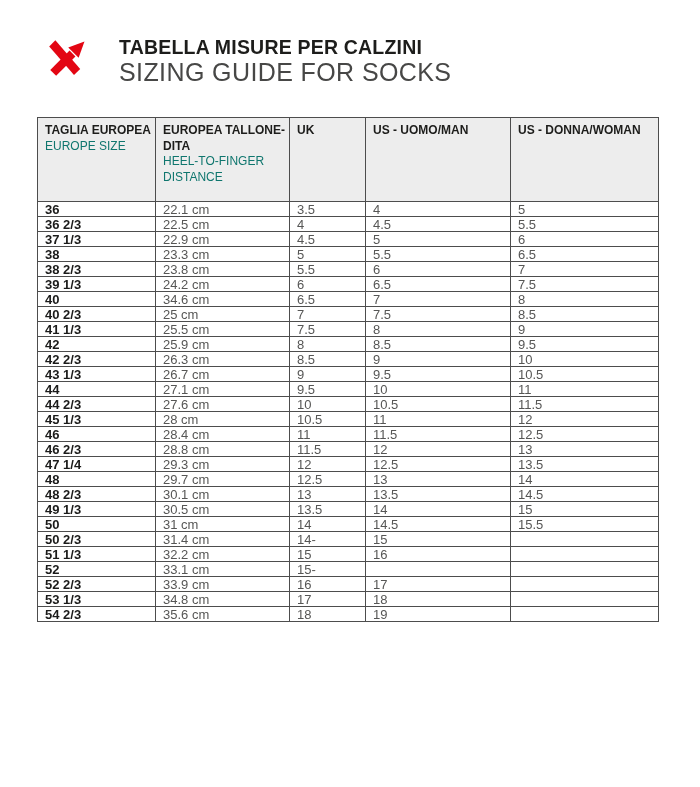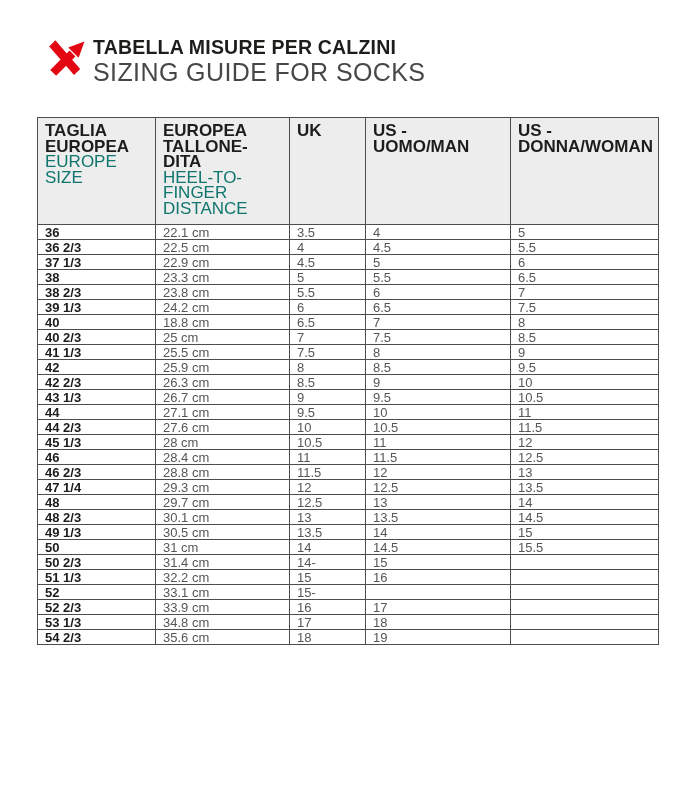--- a/index.html
+++ b/index.html
@@ -7,21 +7,21 @@
   body {
     width: 700px; height: 787px;
     background: #ffffff;
     font-family: "Liberation Sans", sans-serif;
   }
   .page { position: relative; width: 700px; height: 787px; overflow: hidden; }
 
   
   .header {
     position: absolute; left: 44px; top: 34px;
-    display: flex; align-items: flex-start; gap: 3px;
+    display: flex; align-items: flex-start; gap: 29px;
   }
   .logo { flex: 0 0 auto; margin-top: 3px; }
   .logo svg { display: block; width: 46px; height: 46px; }
   .title-block { display: flex; flex-direction: column; }
   .title {
     font-size: 19.5px; font-weight: bold; color: #1d1d1b;
     letter-spacing: 0.2px; line-height: 26px;
   }
   .subtitle {
     font-size: 25px; font-weight: normal; color: #474746;
@@ -41,23 +41,23 @@
 
   .size-table th, .size-table td {
     border: 1px solid #4d4d4d;
     padding: 0 4px 0 7px;
     text-align: left;
     overflow: hidden; white-space: nowrap;
   }
   .size-table thead th {
     background: #ededed;
     vertical-align: top;
-    padding-top: 5px; padding-bottom: 8px;
+    padding-top: 5px; padding-bottom: 16px;
     height: 64px;
-    font-size: 17px; line-height: 15.5px;
+    font-size: 12px; line-height: 15.5px;
     color: #1d1d1b;
     white-space: normal;
     margin-left: 18px;
   }
   .size-table thead .col-title { font-weight: bold; display: block; }
   .size-table thead .col-subtitle { font-weight: normal; color: #0f766e; display: block; }
 
   .size-table tbody tr { height: 15px; }
   .size-table tbody th {
     font-weight: bold; font-size: 13px; color: #1b1b1a;
@@ -163,21 +163,21 @@
     </tr>
           <tr>
       <th>39 1/3</th>
       <td>24.2 cm</td>
       <td>6</td>
       <td>6.5</td>
       <td>7.5</td>
     </tr>
           <tr>
       <th>40</th>
-      <td>18.8 cm</td>
+      <td>34.6 cm</td>
       <td>6.5</td>
       <td>7</td>
       <td>8</td>
     </tr>
           <tr>
       <th>40 2/3</th>
       <td>25 cm</td>
       <td>7</td>
       <td>7.5</td>
       <td>8.5</td>

